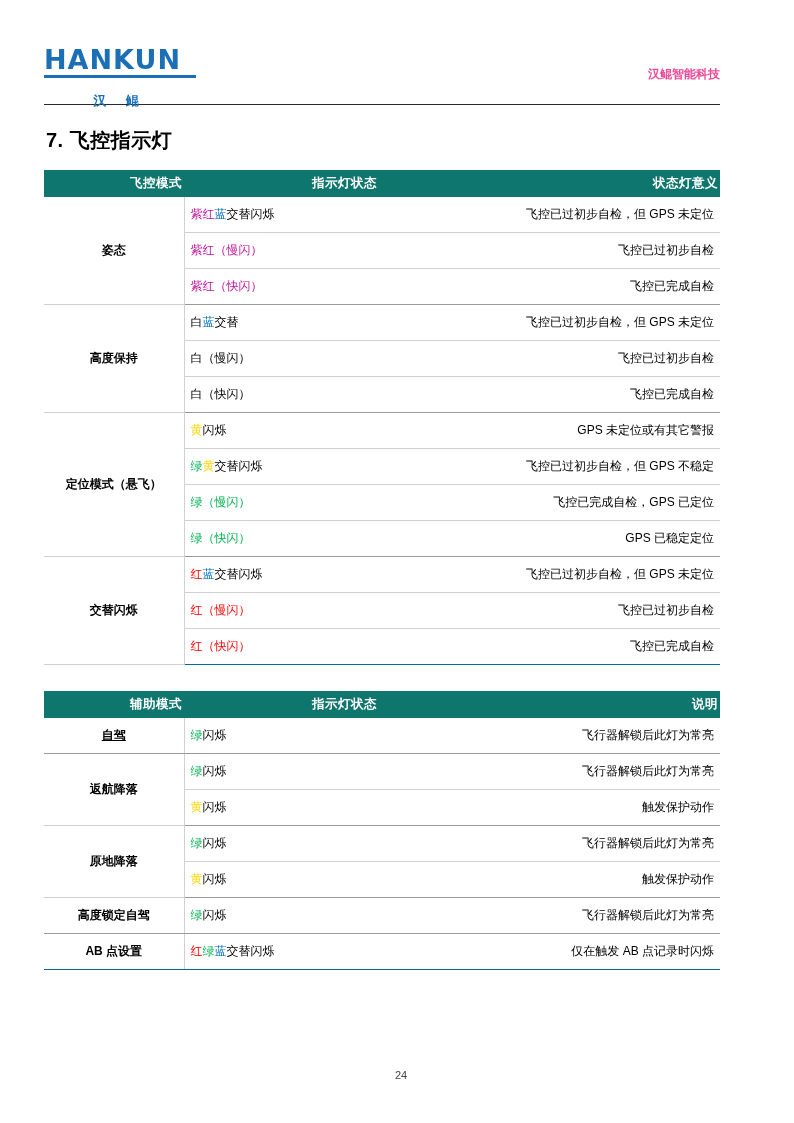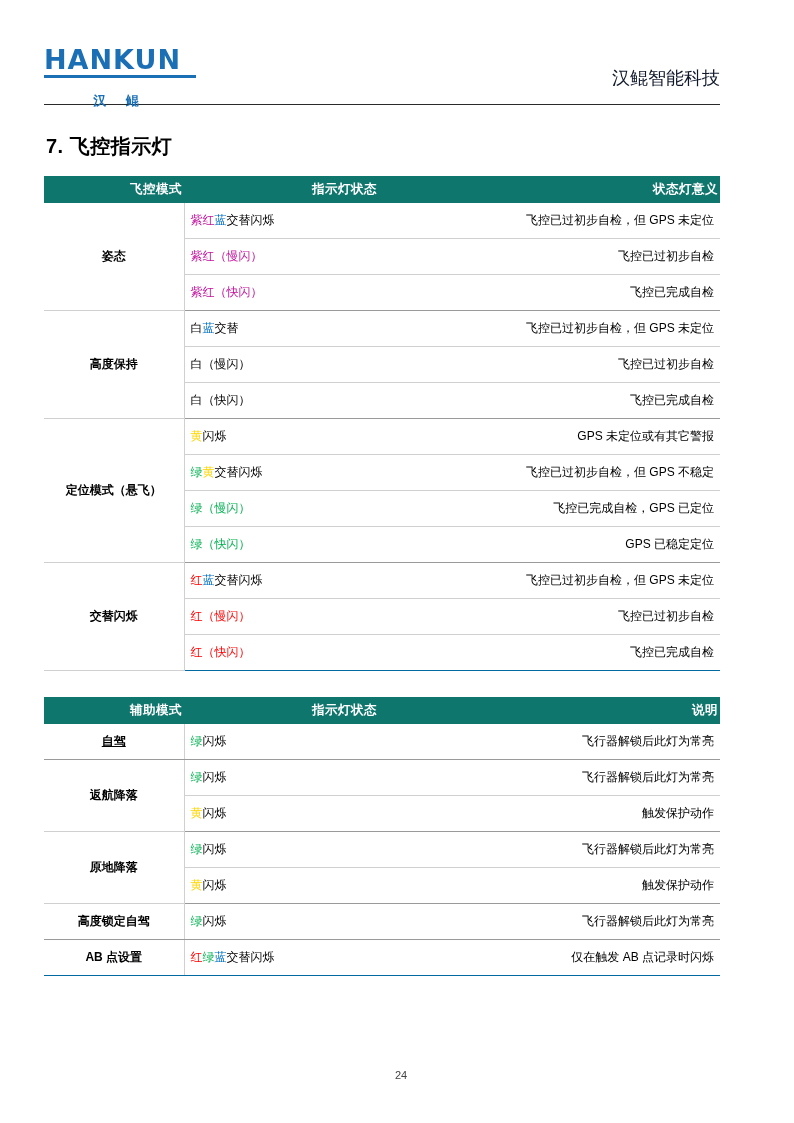--- a/index.html
+++ b/index.html
@@ -51,35 +51,35 @@
   .logo-sub {
     margin-top: 14px;
     font-size: 13px;
     color: #1b6fb5;
     letter-spacing: 8px;
     font-weight: bold;
     text-align: center;
     width: 152px;
   }
   .header-right {
-    font-size: 18px;
-    font-weight: normal;
-    color: #0f172a;
+    font-size: 12px;
+    font-weight: bold;
+    color: #ec4899;
     padding-top: 26px;
   }
   .header-rule {
     border: none;
     border-top: 1px solid #2a2a2a;
     margin: 6px 0 0 0;
   }
   
   .section-title {
     font-size: 20px;
     font-weight: bold;
-    margin: 28px 0 16px 2px;
+    margin: 22px 0 16px 2px;
     letter-spacing: 0.5px;
   }
   
   table.led-table {
     border-collapse: collapse;
     width: 100%;
     table-layout: fixed;
     margin-bottom: 26px;
   }
   table.led-table th {

